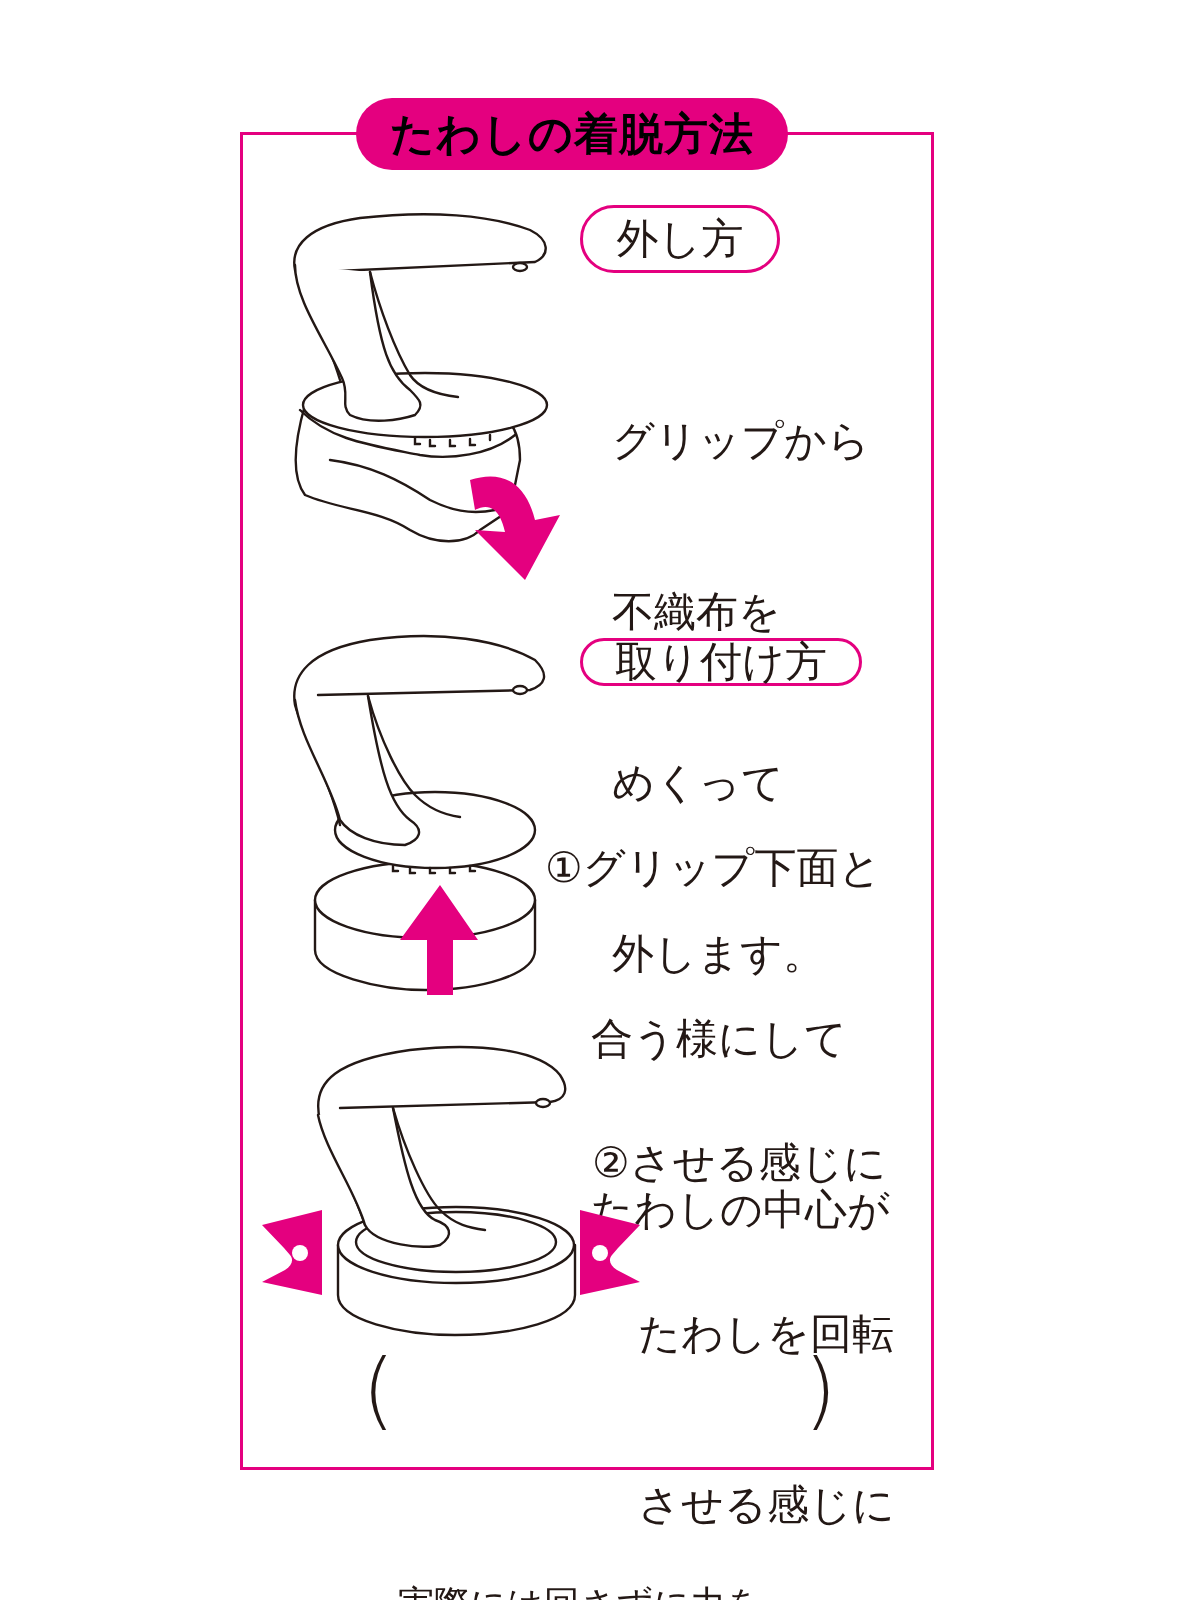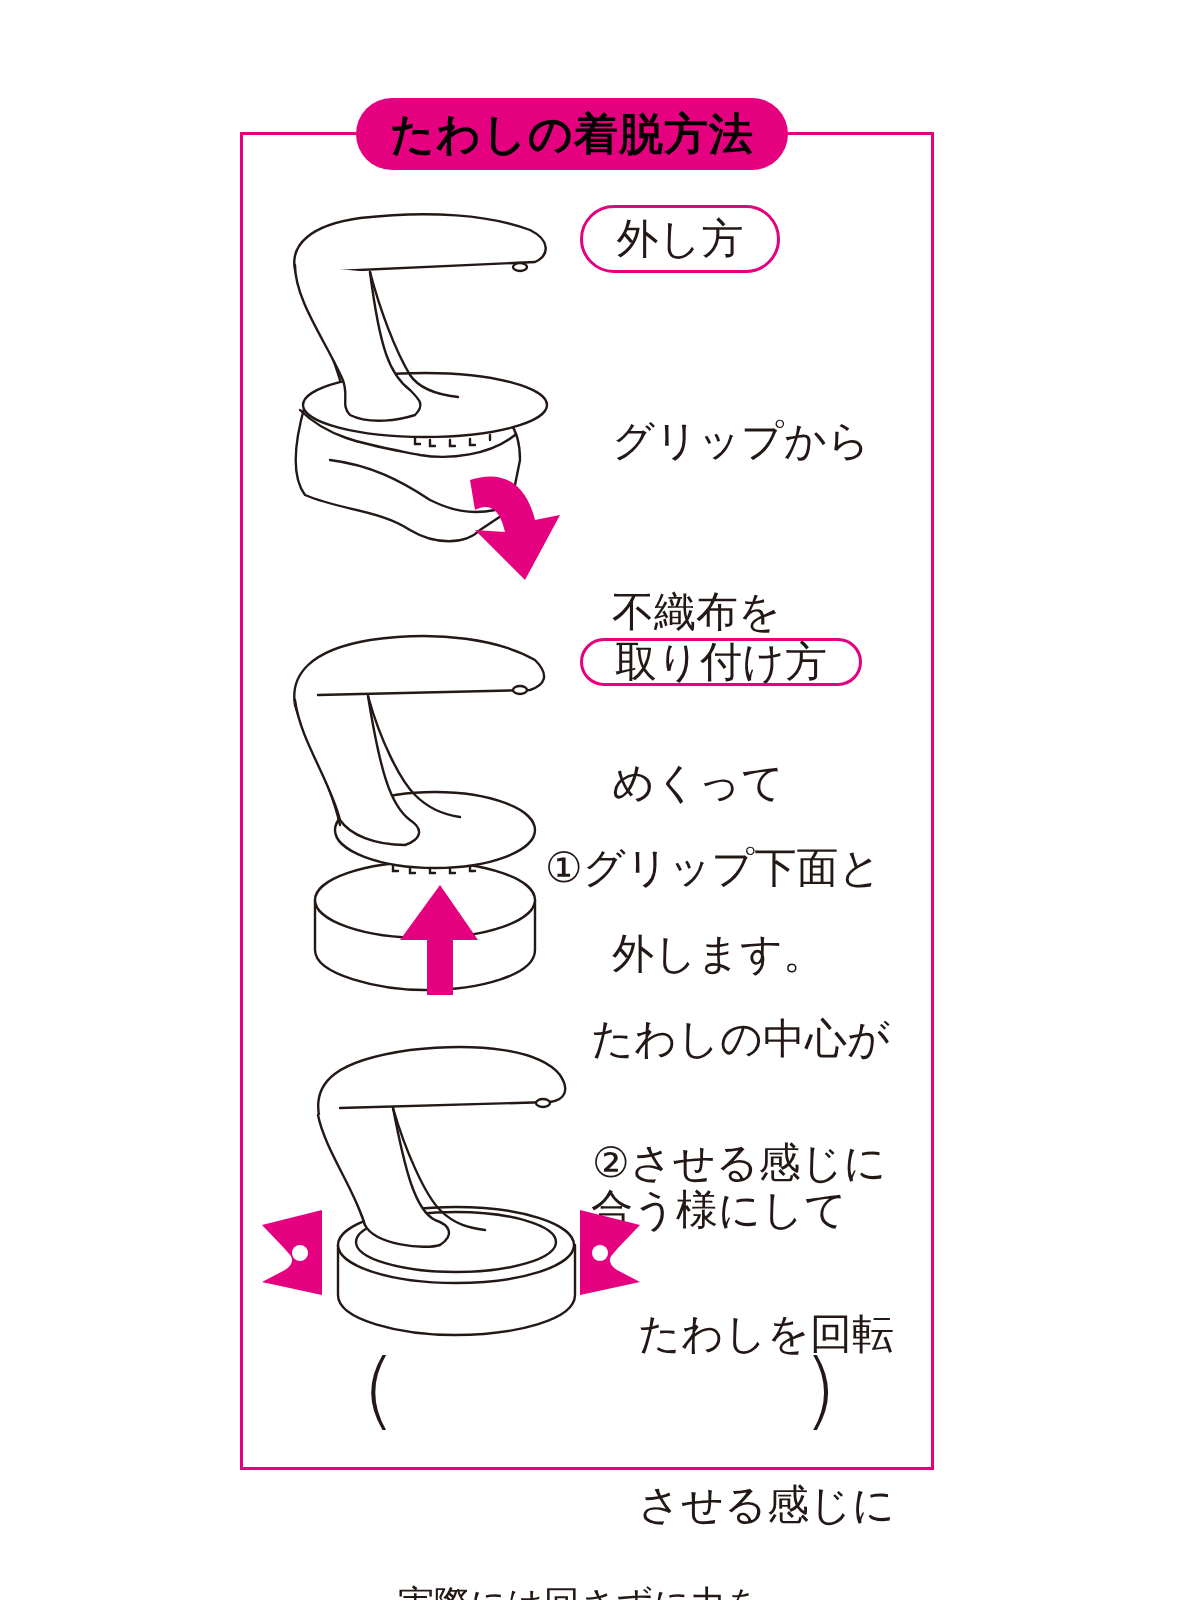--- a/index.html
+++ b/index.html
@@ -62,22 +62,22 @@
   </g>
 
   <path class="arr" d="M200 270 C230 260 255 270 265 310 L290 305 L255 370 L205 320 L235 322 C230 300 220 292 205 300 Z"></path>
 </svg>
 
 <div class="section-pill" style="left:580px;top:638px;width:282px;height:48px;">
   <span>取り付け方</span>
 </div>
 <div class="body-text" style="left:545px;top:725px;">
   <div><span>①</span><span>グリップ下面と</span></div>
+  <div style="padding-left:46px">合う様にして</div>
   <div style="padding-left:46px">たわしの中心が</div>
-  <div style="padding-left:46px">合う様にして</div>
 </div>
 
 <svg class="illus" style="left:280px;top:630px;" width="280" height="370" viewBox="0 0 280 370">
 
   <path class="ln" d="M35 270 L35 320 C35 345 100 360 145 360 C200 360 255 345 255 320 L255 270"></path>
   <ellipse class="ln" cx="145" cy="270" rx="110" ry="38"></ellipse>
 
   <ellipse class="ln" cx="155" cy="200" rx="100" ry="38"></ellipse>
 
   <path class="ln" d="M60 195 C50 150 25 110 15 75 C10 45 30 20 90 10 C160 0 220 10 255 30 C270 45 265 55 250 60 L38 65"></path>

